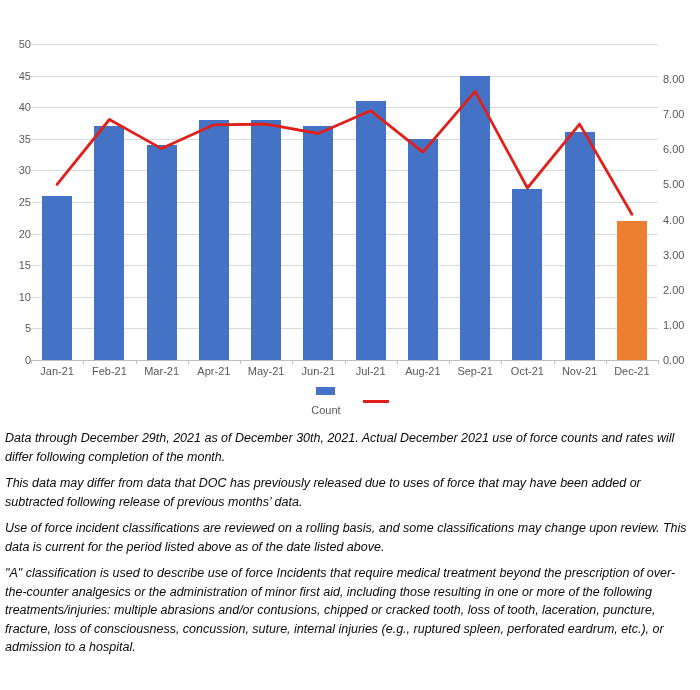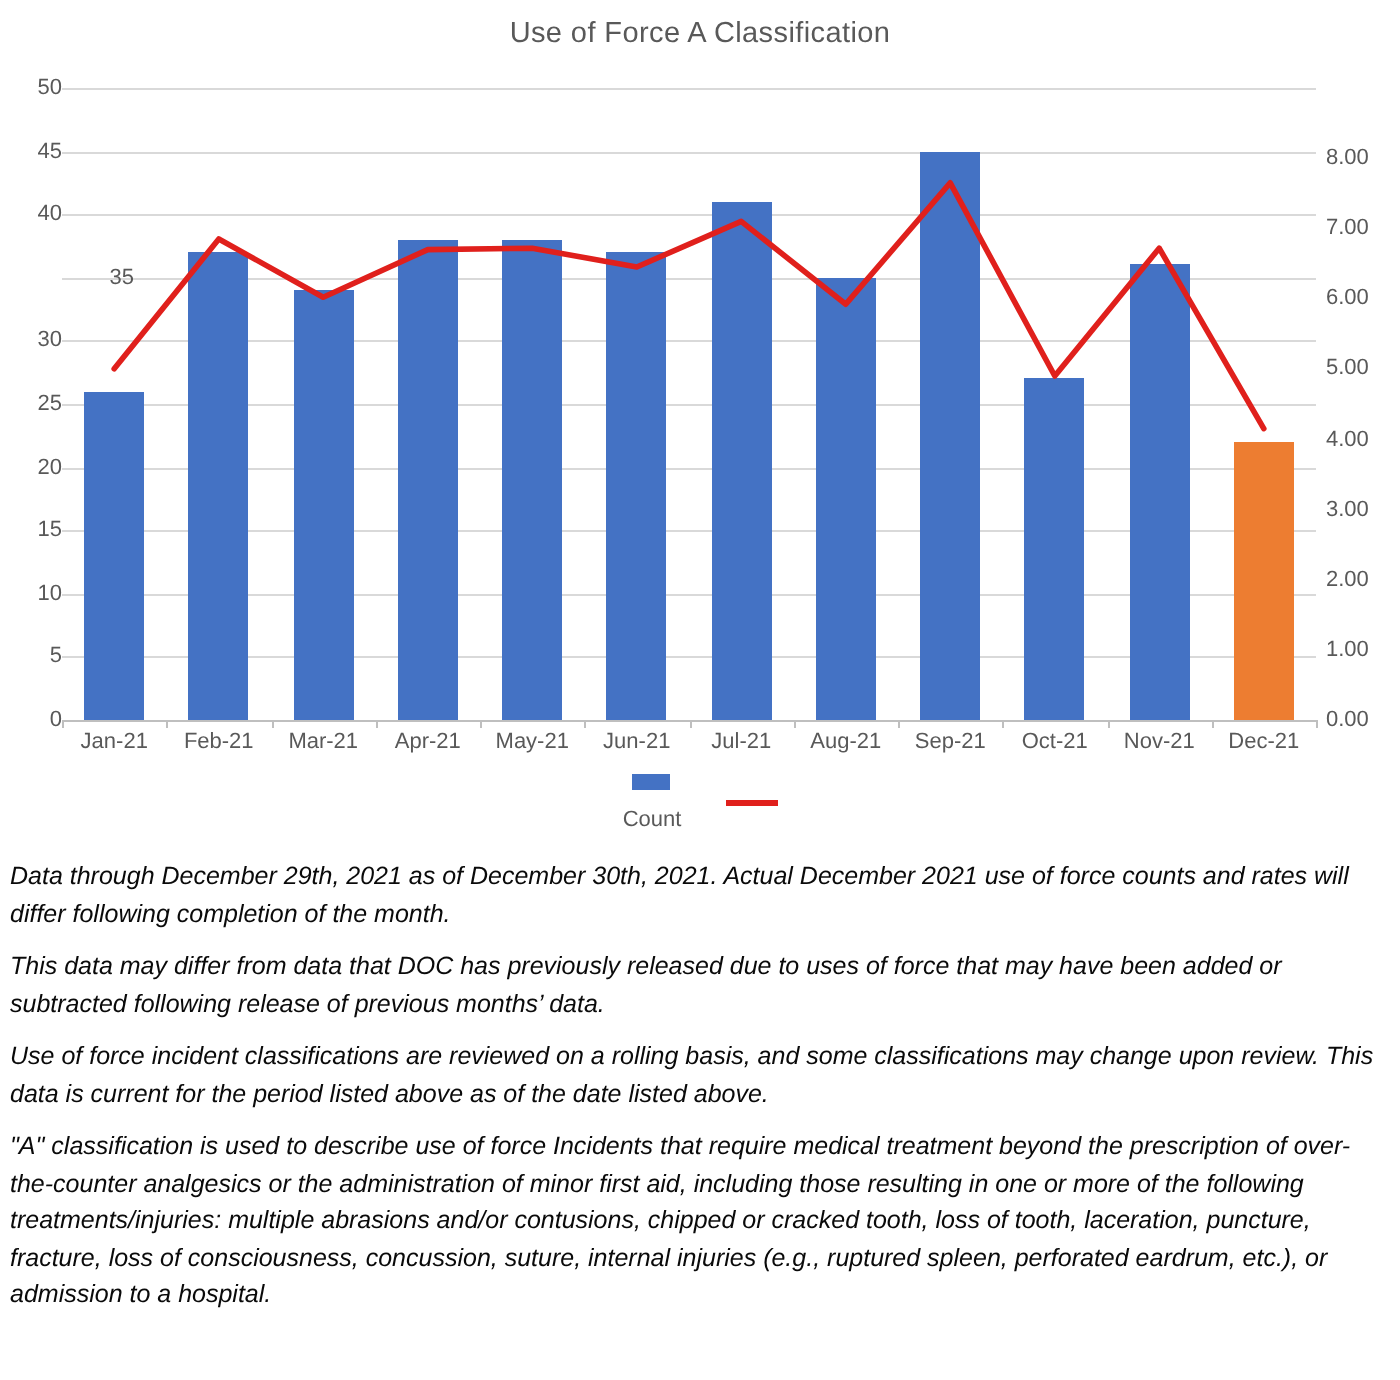--- a/index.html
+++ b/index.html
@@ -25,38 +25,37 @@
   .footnotes{position:absolute;top:424px;left:0;width:700px;box-sizing:border-box;
              padding:5px 10px 0 5px;font-style:italic;font-size:12.5px;line-height:18.5px;
              color:#0a0a0a;}
   .footnotes p{margin:0 0 8px 0;}
 </style>
 </head>
 <body>
 
 <div class="page">
   <div class="chart">
-    <div class="chart-title">Use of Force A Classification</div>
     <div id="plot-layers">
         <div class="gridline axis0" style="left: 31px; top: 360px; width: 627px;"></div>
         <div class="ylab left" style="top: 360px;">0</div>
         <div class="gridline" style="left: 31px; top: 328.4px; width: 627px;"></div>
         <div class="ylab left" style="top: 328.4px;">5</div>
         <div class="gridline" style="left: 31px; top: 296.8px; width: 627px;"></div>
         <div class="ylab left" style="top: 296.8px;">10</div>
         <div class="gridline" style="left: 31px; top: 265.2px; width: 627px;"></div>
         <div class="ylab left" style="top: 265.2px;">15</div>
         <div class="gridline" style="left: 31px; top: 233.6px; width: 627px;"></div>
         <div class="ylab left" style="top: 233.6px;">20</div>
         <div class="gridline" style="left: 31px; top: 202px; width: 627px;"></div>
         <div class="ylab left" style="top: 202px;">25</div>
         <div class="gridline" style="left: 31px; top: 170.4px; width: 627px;"></div>
         <div class="ylab left" style="top: 170.4px;">30</div>
         <div class="gridline" style="left: 31px; top: 138.8px; width: 627px;"></div>
-        <div class="ylab left" style="top: 138.8px; padding-left: 36px;">35</div>
+        <div class="ylab left" style="top: 138.8px;">35</div>
         <div class="gridline" style="left: 31px; top: 107.2px; width: 627px;"></div>
         <div class="ylab left" style="top: 107.2px;">40</div>
         <div class="gridline" style="left: 31px; top: 75.6px; width: 627px;"></div>
         <div class="ylab left" style="top: 75.6px;">45</div>
         <div class="gridline" style="left: 31px; top: 44px; width: 627px;"></div>
         <div class="ylab left" style="top: 44px;">50</div>
         <div class="ylab right" style="top: 360px;">0.00</div>
         <div class="ylab right" style="top: 324.889px;">1.00</div>
         <div class="ylab right" style="top: 289.778px;">2.00</div>
         <div class="ylab right" style="top: 254.667px;">3.00</div>

